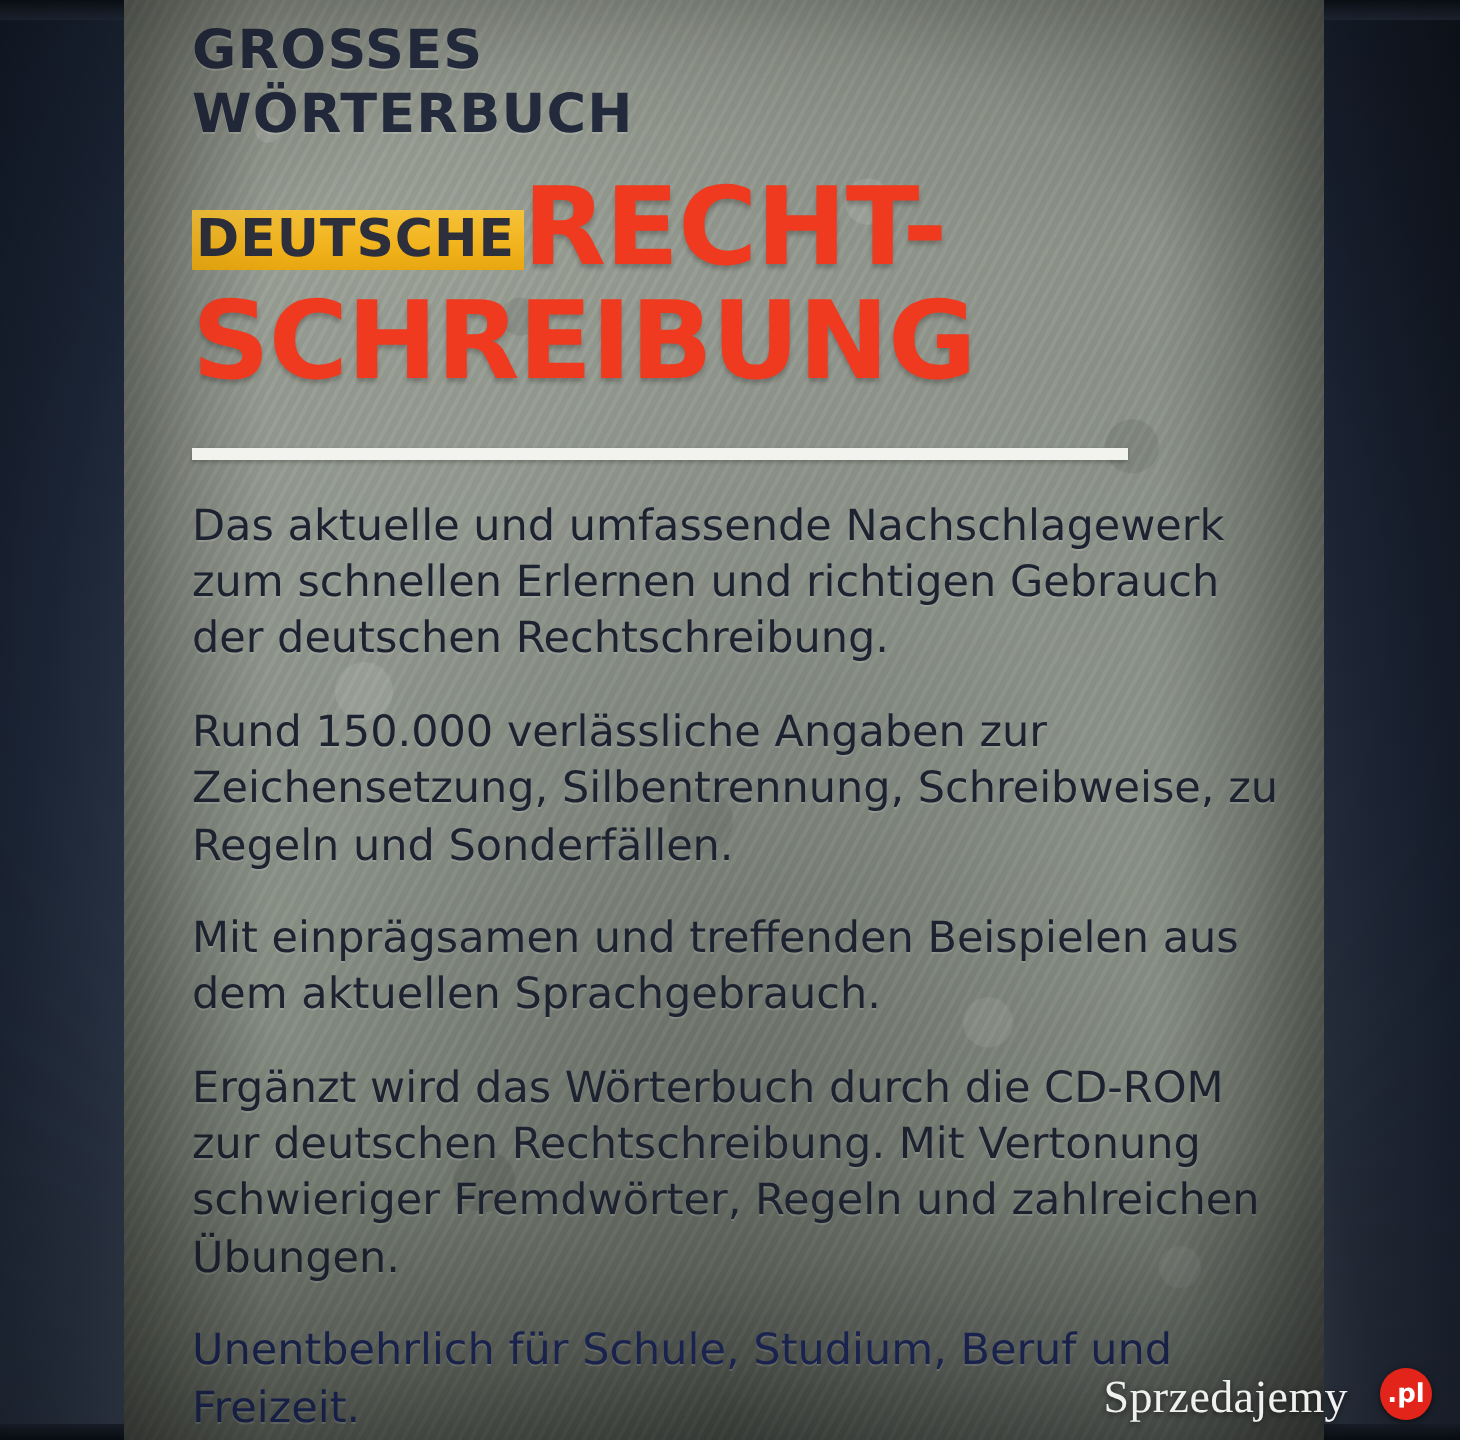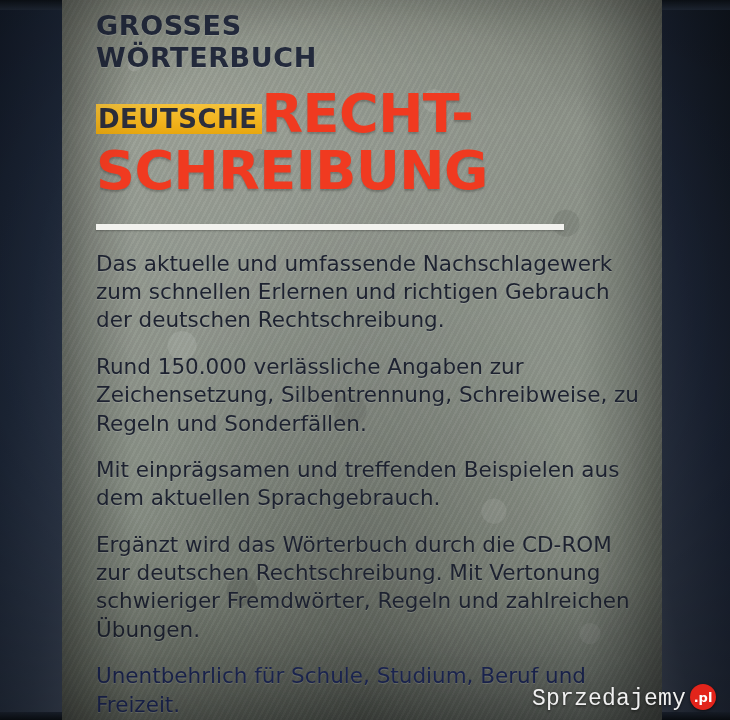--- a/index.html
+++ b/index.html
@@ -176,37 +176,38 @@
     right: 14px;
     bottom: 8px;
     display: flex;
     align-items: center;
     gap: 4px;
     z-index: 10;
   }
   .wm-text {
     color: #f0f0f0;
     font-size: 23px;
-    font-family: Liberation Mono, monospace;
+    font-family: Liberation Serif, serif;
     text-shadow: 0 1px 3px rgba(0,0,0,0.65);
     letter-spacing: 0.2px;
   }
   .wm-badge {
     width: 26px;
     height: 26px;
     border-radius: 50%;
     background: #e2241b;
     color: #fff;
     font-size: 13px;
     font-weight: bold;
     display: flex;
     align-items: center;
     justify-content: center;
     box-shadow: 0 1px 3px rgba(0,0,0,0.6);
     transform: translateY(-2px);
+    margin-left: 12px;
   }
 
   
   .vignette {
     position: absolute;
     inset: 0;
     pointer-events: none;
     background: radial-gradient(ellipse at 50% 45%, rgba(0,0,0,0) 55%, rgba(0,0,0,0.30) 100%);
     z-index: 8;
   }

